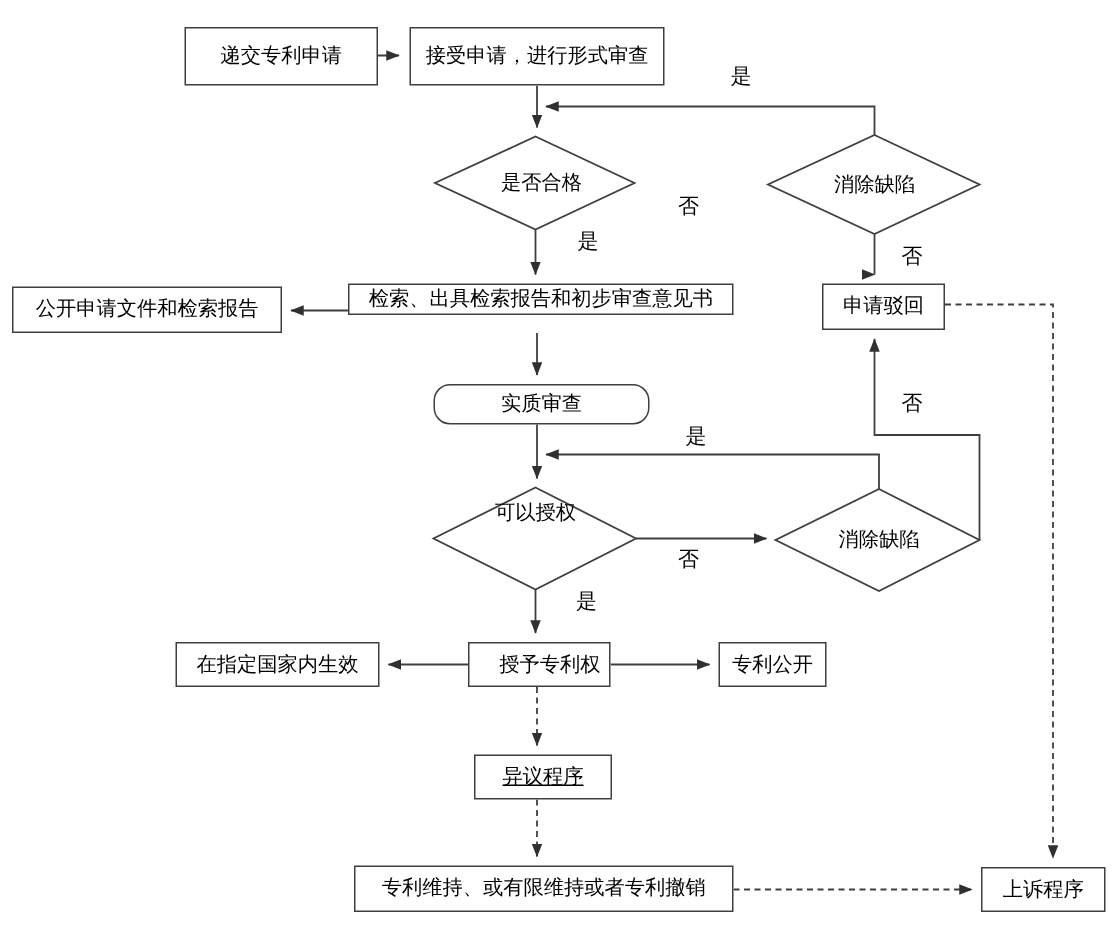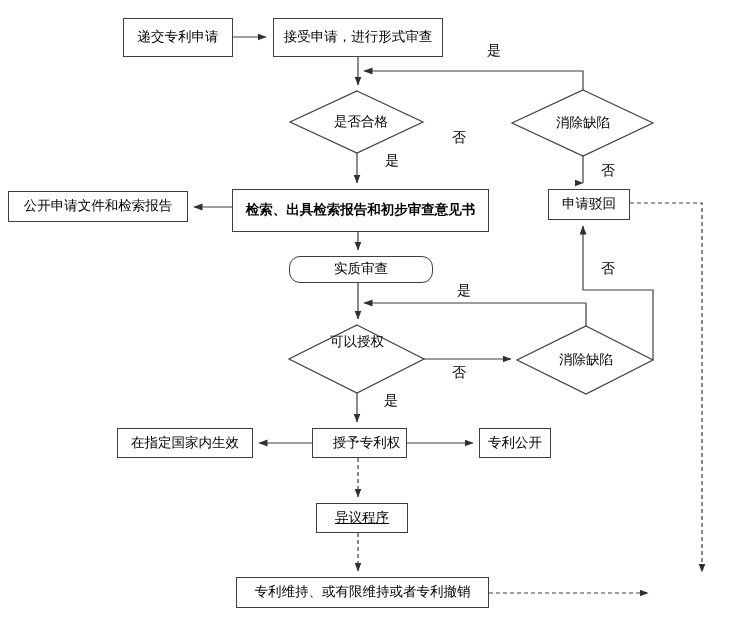--- a/index.html
+++ b/index.html
@@ -52,31 +52,32 @@
       <polyline stroke-dasharray="4 3" points="489,593 648,593" marker-end="url(#arr)"></polyline>
       <polyline stroke-dasharray="4 3" points="630,203 702,203 702,572" marker-end="url(#arr)"></polyline>
 
       <polygon fill="#fff" points="357,91 423,122 357,153 290,122"></polygon>
       <polygon fill="#fff" points="583,90 653,123 583,156 512,123"></polygon>
       <polygon fill="#fff" points="357,325 424,359 357,393 289,359"></polygon>
       <polygon fill="#fff" points="586,326 653,360 586,394 517,360"></polygon>
     </g>
   </svg>
 
-  <div class="node" style="left:123px;top:18px;width:110px;height:39px;">递交专利申请</div>
+  <div class="node" style="left:123px;top:18px;width:129px;height:39px;">递交专利申请</div>
   <div class="node" style="left:273px;top:18px;width:170px;height:39px;">接受申请，进行形式审查</div>
   <div class="node" style="left:8px;top:191px;width:180px;height:31px;">公开申请文件和检索报告</div>
-  <div class="node" style="left:232px;top:189px;width:257px;height:43px;font-weight:bold;">检索、出具检索报告和初步审查意见书</div>
+  <div class="node" style="left:232px;top:189px;width:257px;height:21px;">检索、出具检索报告和初步审查意见书</div>
   <div class="node" style="left:289px;top:256px;width:144px;height:27px;border-radius:11px;">实质审查</div>
   <div class="node" style="left:548px;top:189px;width:82px;height:31px;">申请驳回</div>
   <div class="node" style="left:312px;top:428px;width:95px;height:30px;padding-left:14px;">授予专利权</div>
   <div class="node" style="left:117px;top:428px;width:136px;height:30px;">在指定国家内生效</div>
   <div class="node" style="left:479px;top:428px;width:72px;height:30px;">专利公开</div>
   <div class="node" style="left:316px;top:503px;width:92px;height:30px;text-decoration:underline;">异议程序</div>
   <div class="node" style="left:236px;top:577px;width:253px;height:31px;">专利维持、或有限维持或者专利撤销</div>
+  <div class="node" style="left:654px;top:578px;width:83px;height:30px;">上诉程序</div>
 
   <span class="dlabel" style="left:361px;top:122px;">是否合格</span>
   <span class="dlabel" style="left:583px;top:123px;">消除缺陷</span>
   <span class="dlabel" style="left:357px;top:342px;">可以授权</span>
   <span class="dlabel" style="left:586px;top:360px;">消除缺陷</span>
 
   <span class="elabel" style="left:494px;top:51px;">是</span>
   <span class="elabel" style="left:459px;top:138px;">否</span>
   <span class="elabel" style="left:392px;top:161px;">是</span>
   <span class="elabel" style="left:608px;top:171px;">否</span>

